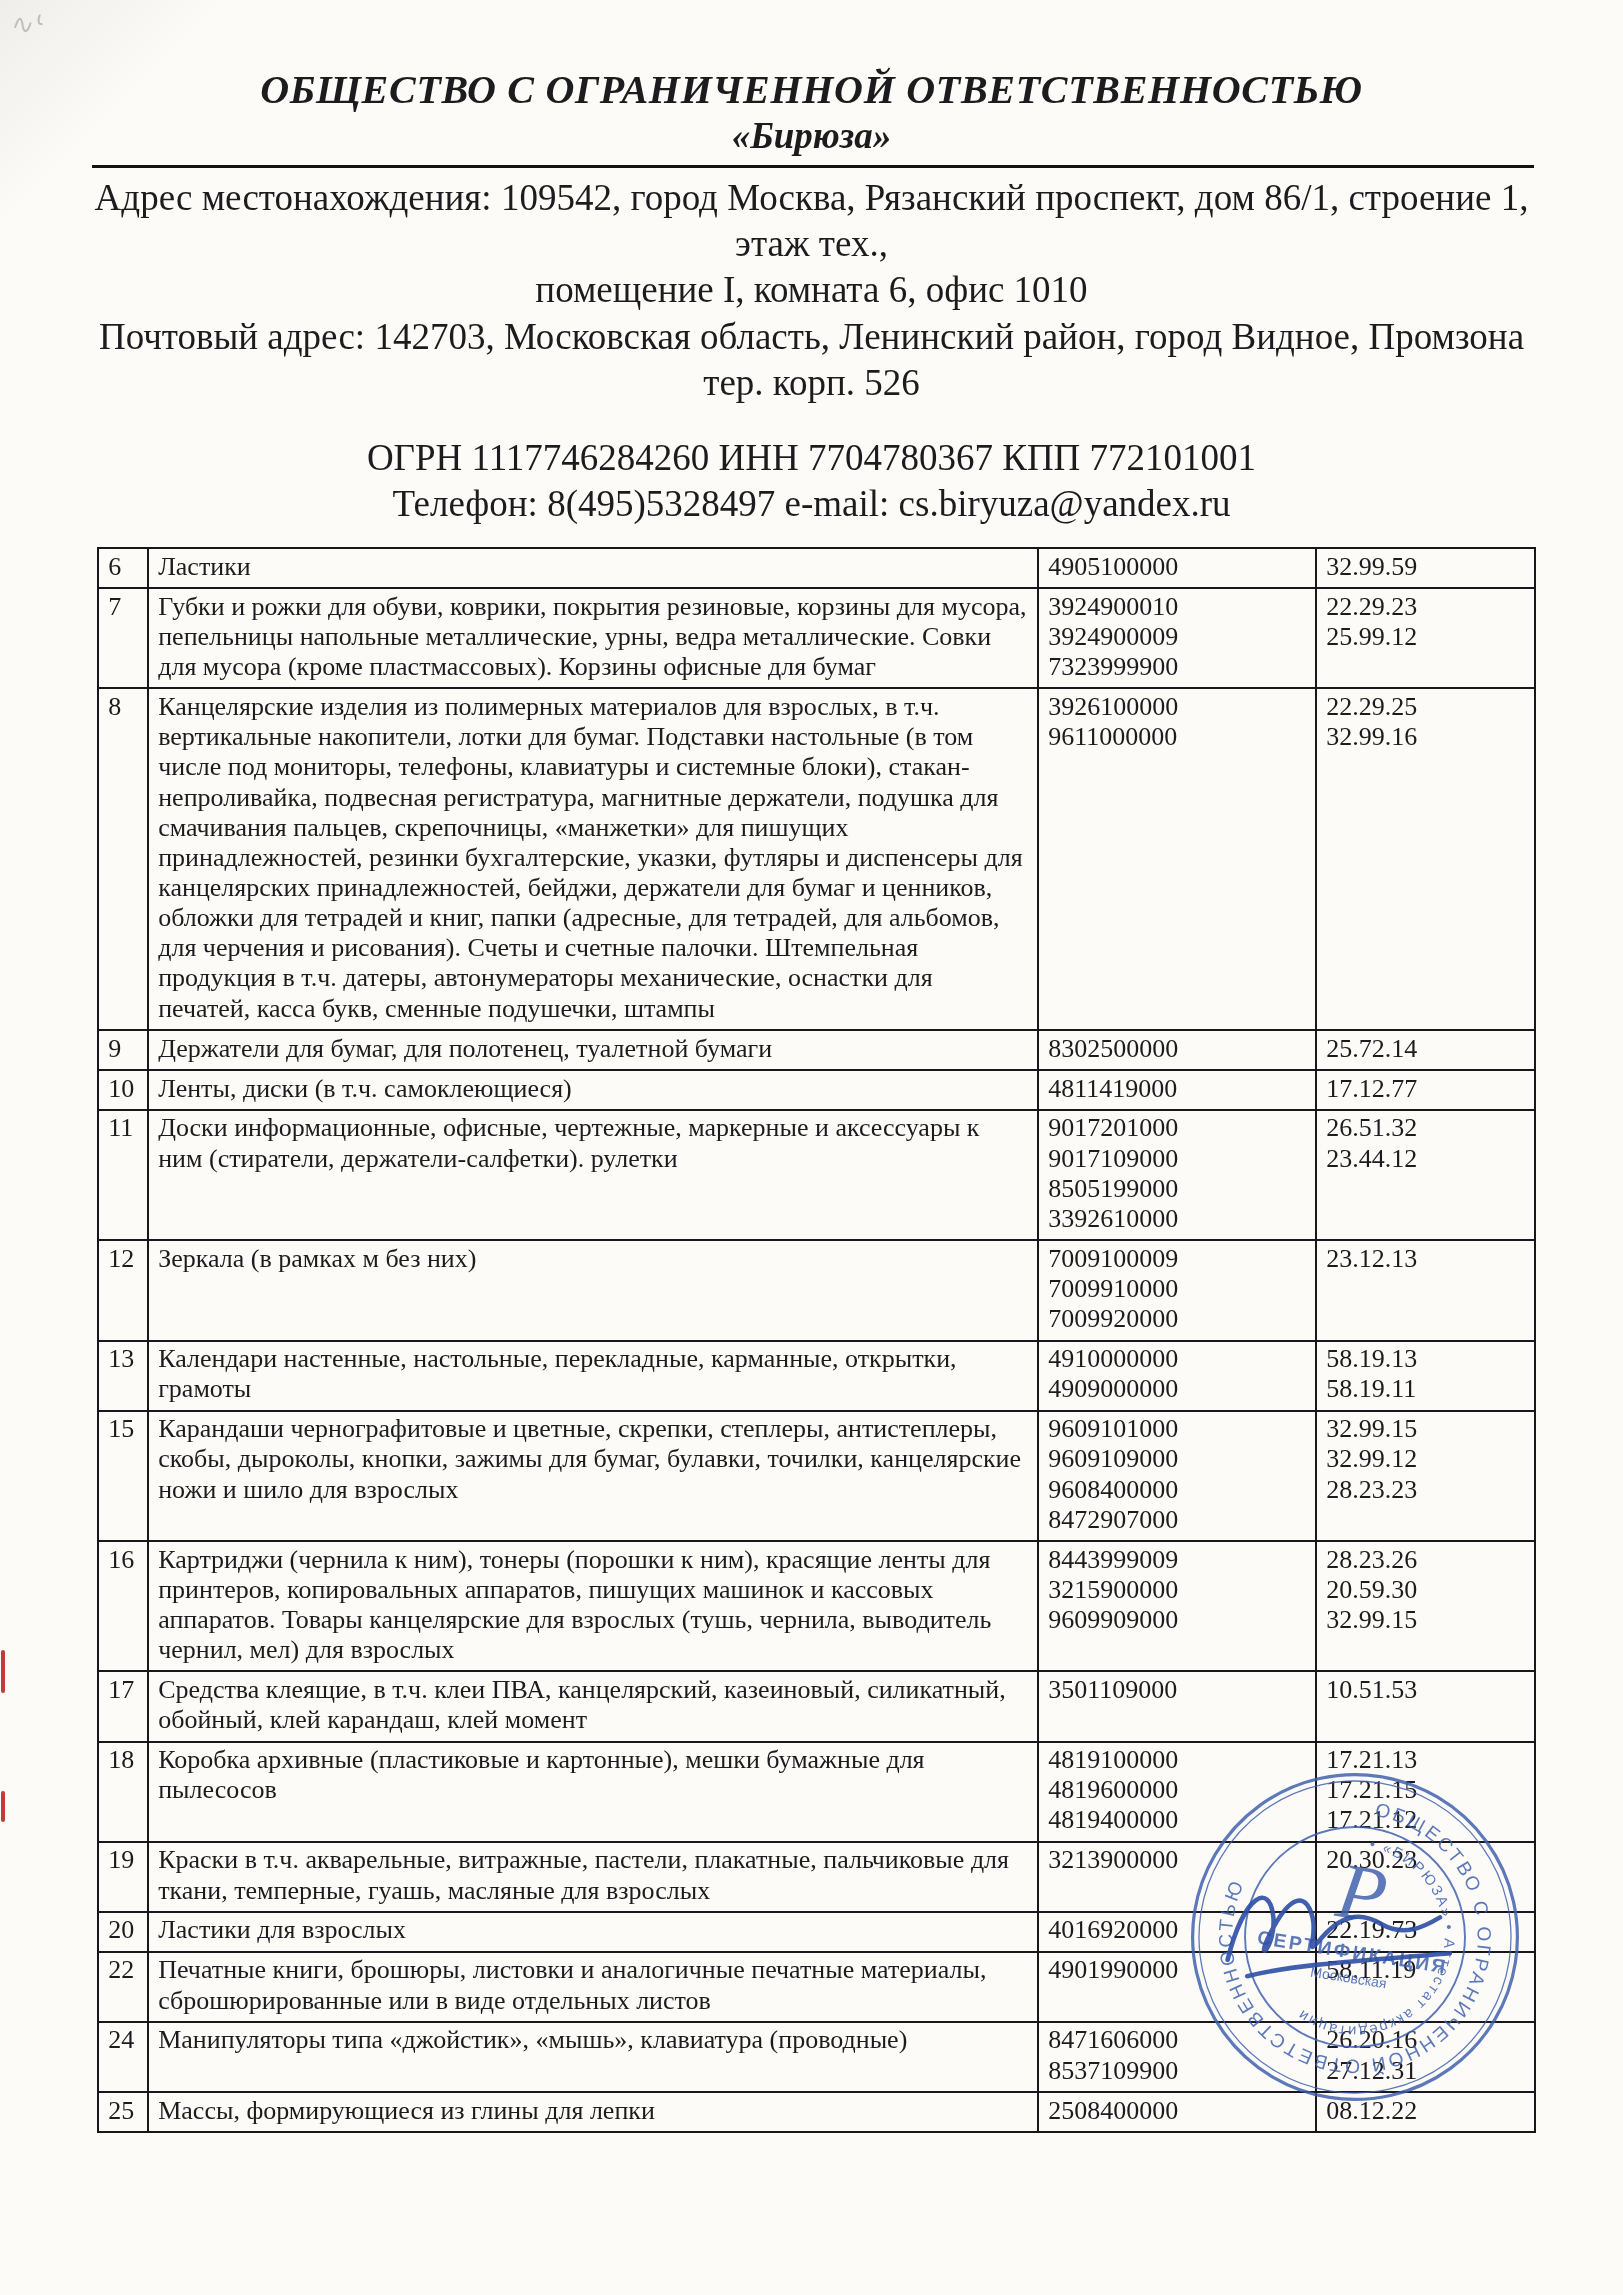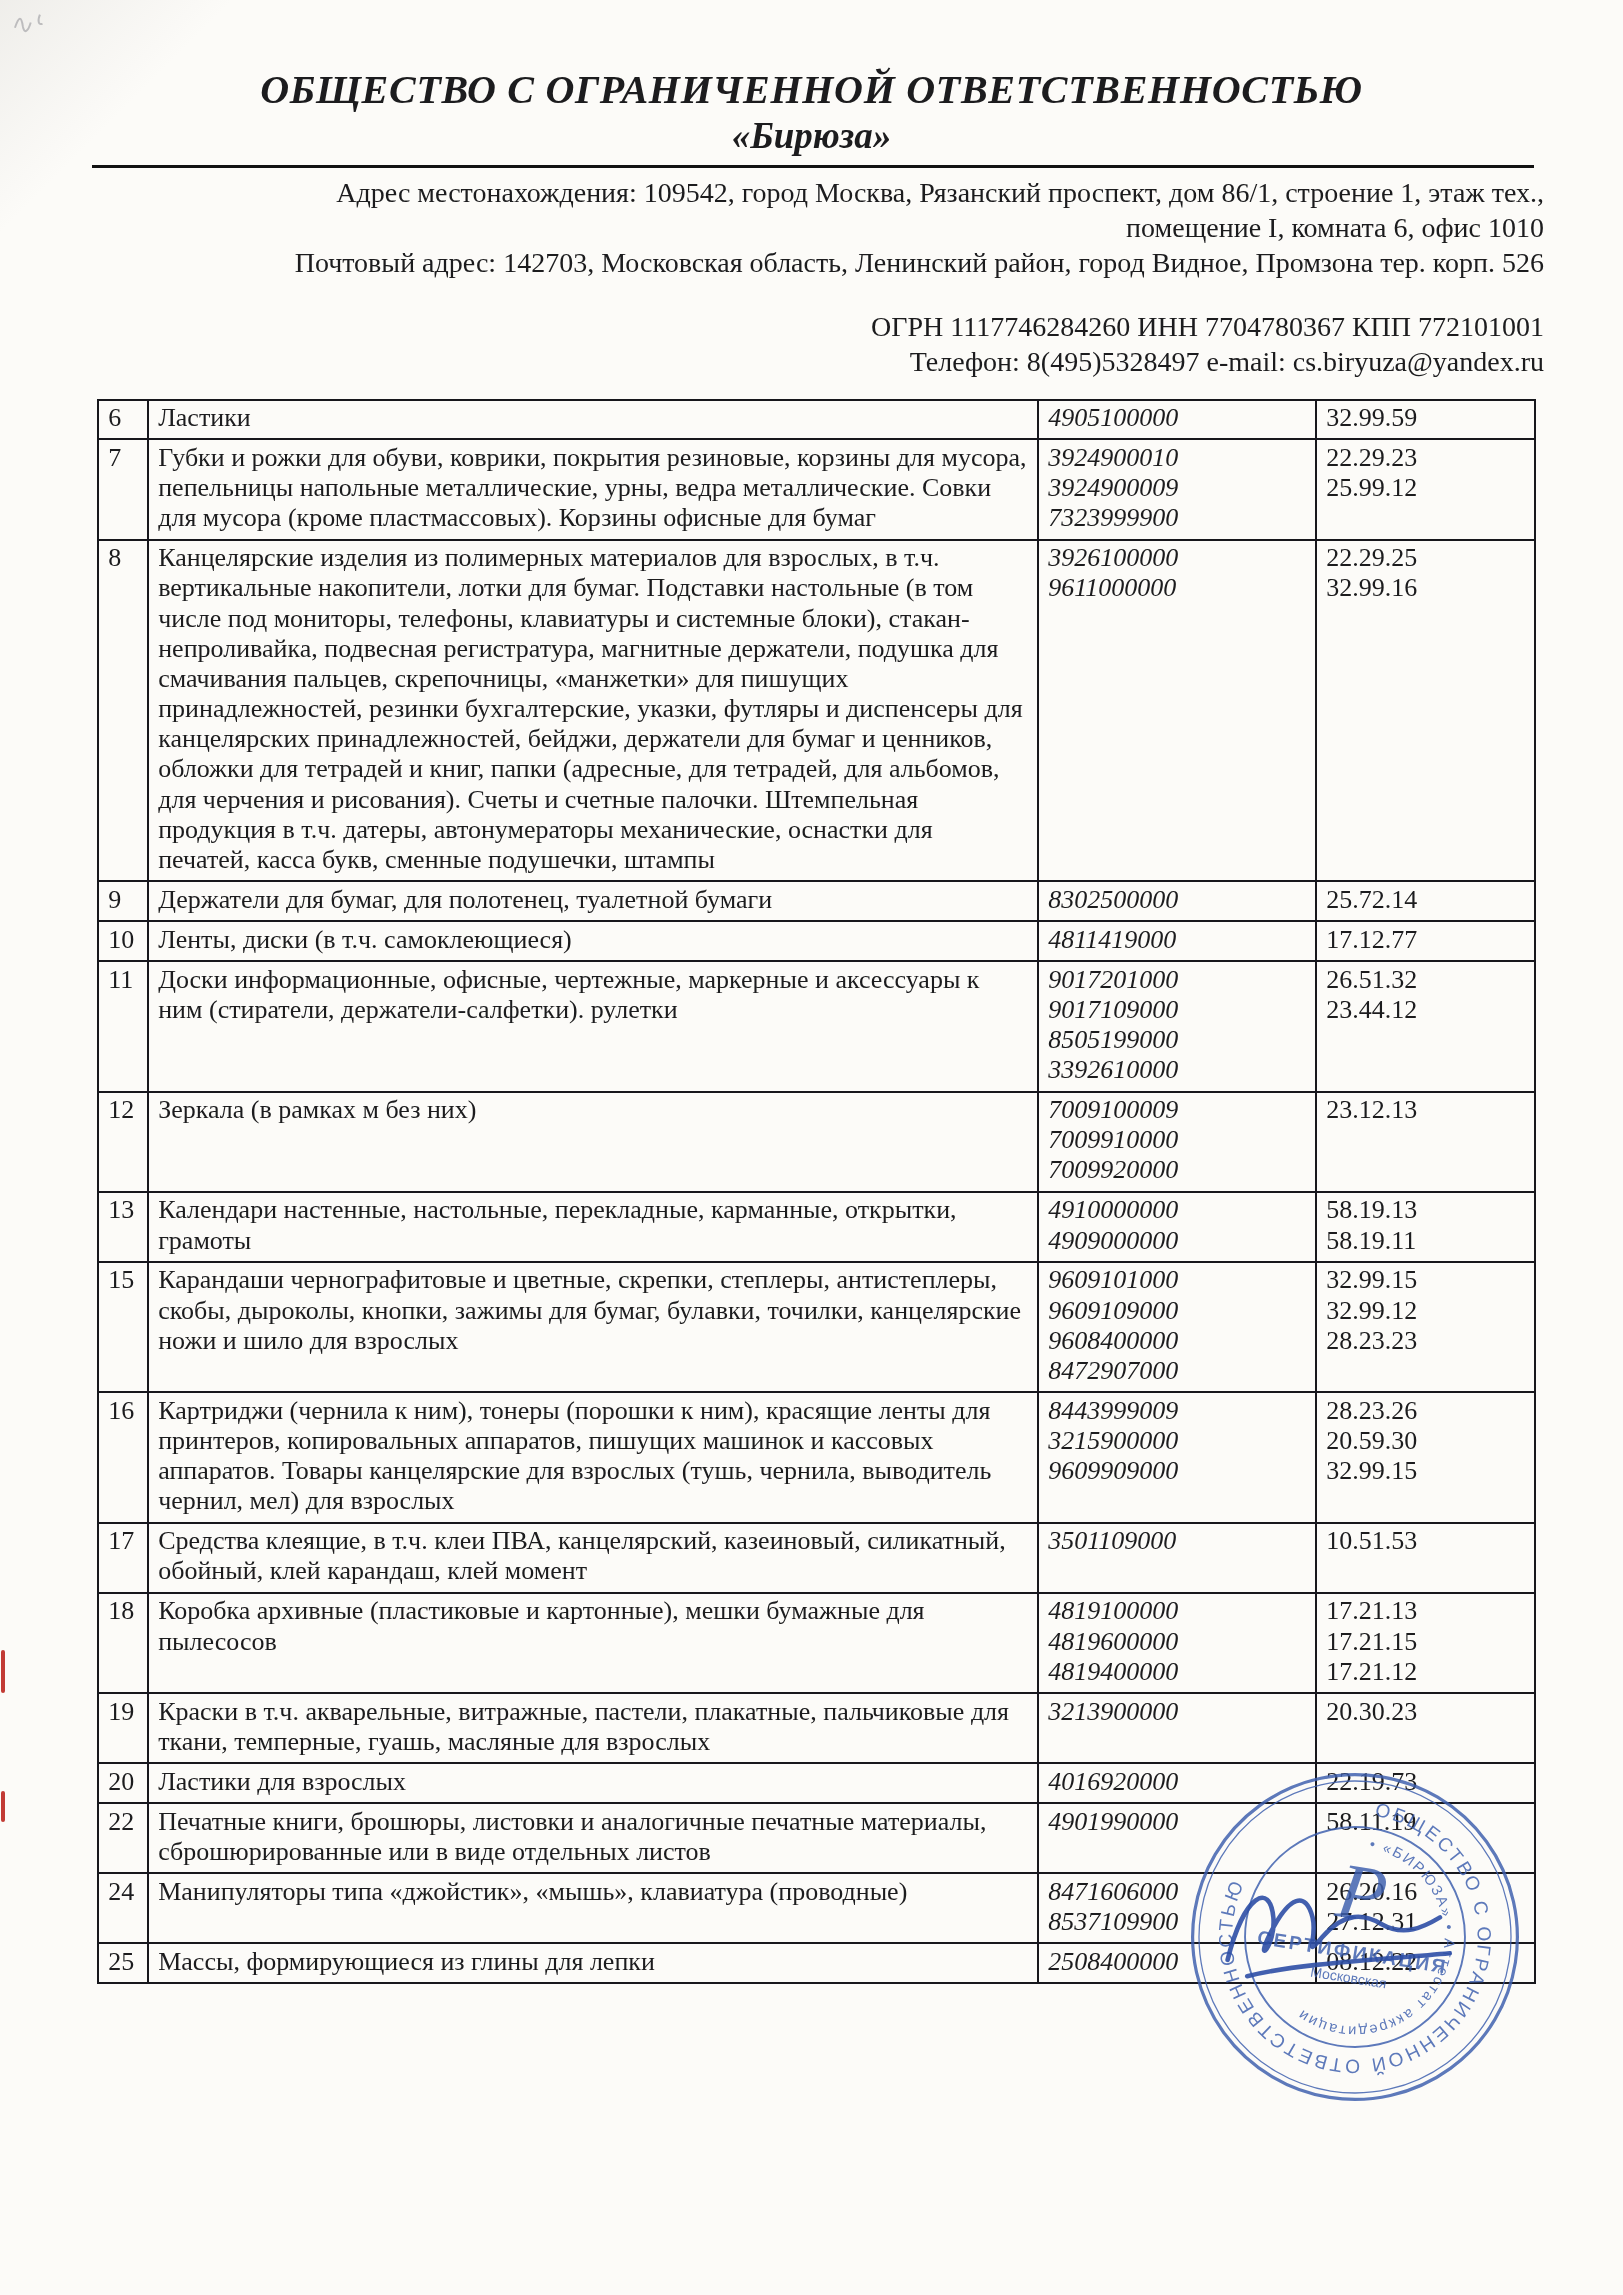--- a/index.html
+++ b/index.html
@@ -15,40 +15,40 @@
     position:absolute; inset:0;
     background:#fcfbf8;
     background-image: linear-gradient(135deg, rgba(180,178,172,0.18) 0%, rgba(252,251,248,0) 6%);
   }
 
   
   .doc-header { text-align:center; padding-top:67px; }
   .company-type { font-size:40px; font-weight:bold; font-style:italic; letter-spacing:0.7px; line-height:1.15; }
   .company-name { font-size:37px; font-weight:bold; font-style:italic; line-height:1.15; margin-top:2px; }
   .header-rule { border-top:3.9px solid #121212; margin:7.9px 89px 6.5px 92px; }
-  .addr { font-size:28px; line-height:1.25; padding:0 79px;text-align:right; }
+  .addr { font-size:37px; line-height:1.25; padding:0 79px; }
   .reg-line { margin-top:29px; }
 
   
   table.doc-table {
     border-collapse:collapse;
     table-layout:fixed;
     margin:19.6px 0 0 97px;
     width:1437px;
     font-size:26px;
     line-height:1.16;
   }
   table.doc-table td {
     border:2px solid #17171c;
     vertical-align:top;
     padding:2.6px 7.9px 5.2px 9.2px;
   }
   td.c-num  { width:50px;  padding-left:10.5px; }
   td.c-desc { width:890px; }
-  td.c-code { width:278px;font-style:italic; }
+  td.c-code { width:278px; }
   td.c-okpd { width:219px; }
 
   
   .stamp {
     position:absolute; left:1176px; top:1758px;
     width:358px; height:358px;
     transform:rotate(9deg);
     opacity:0.83;
     pointer-events:none;
   }

